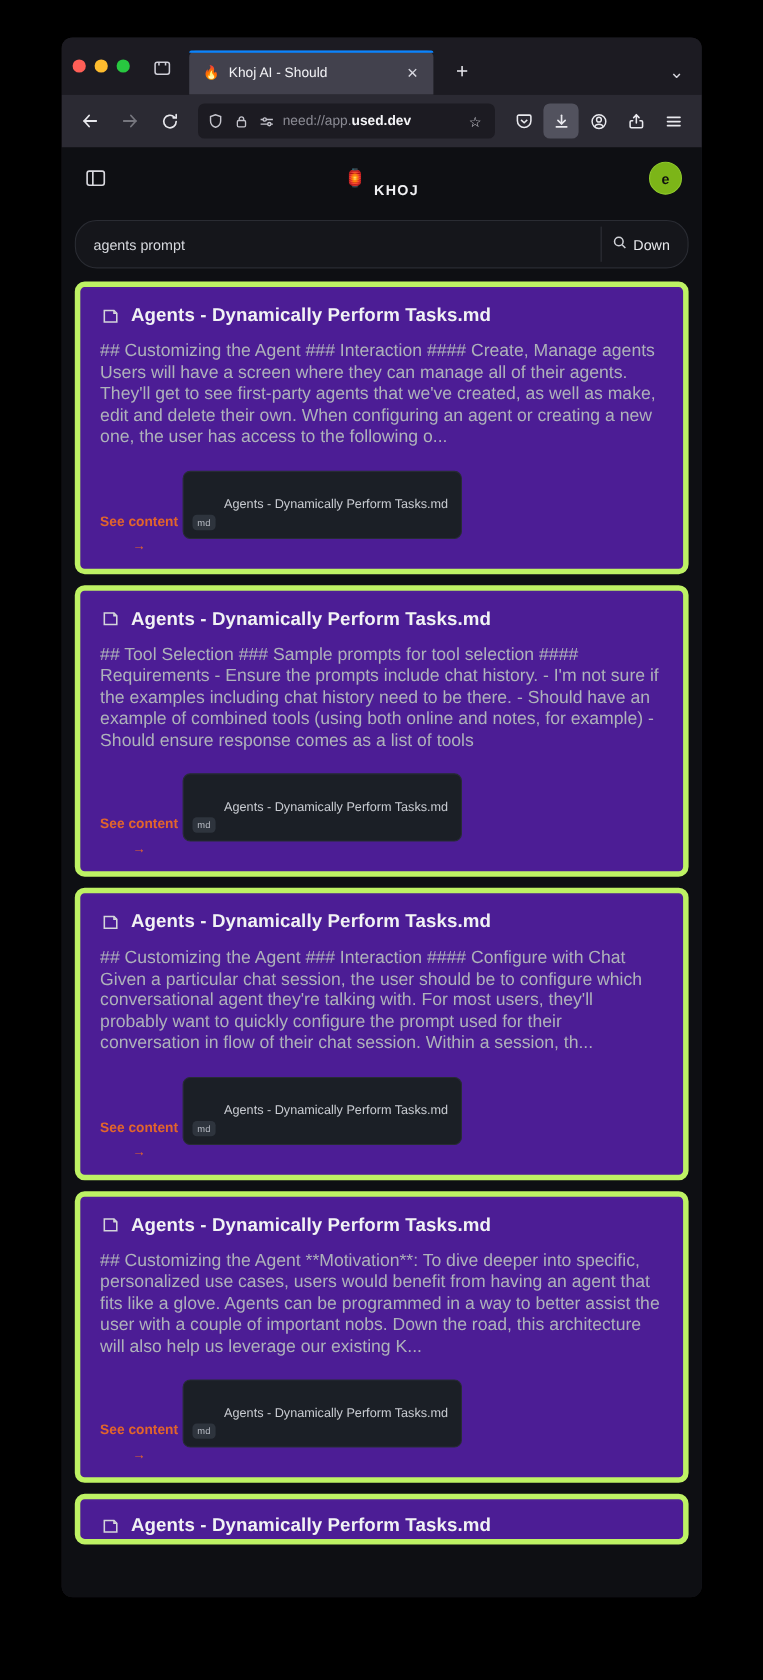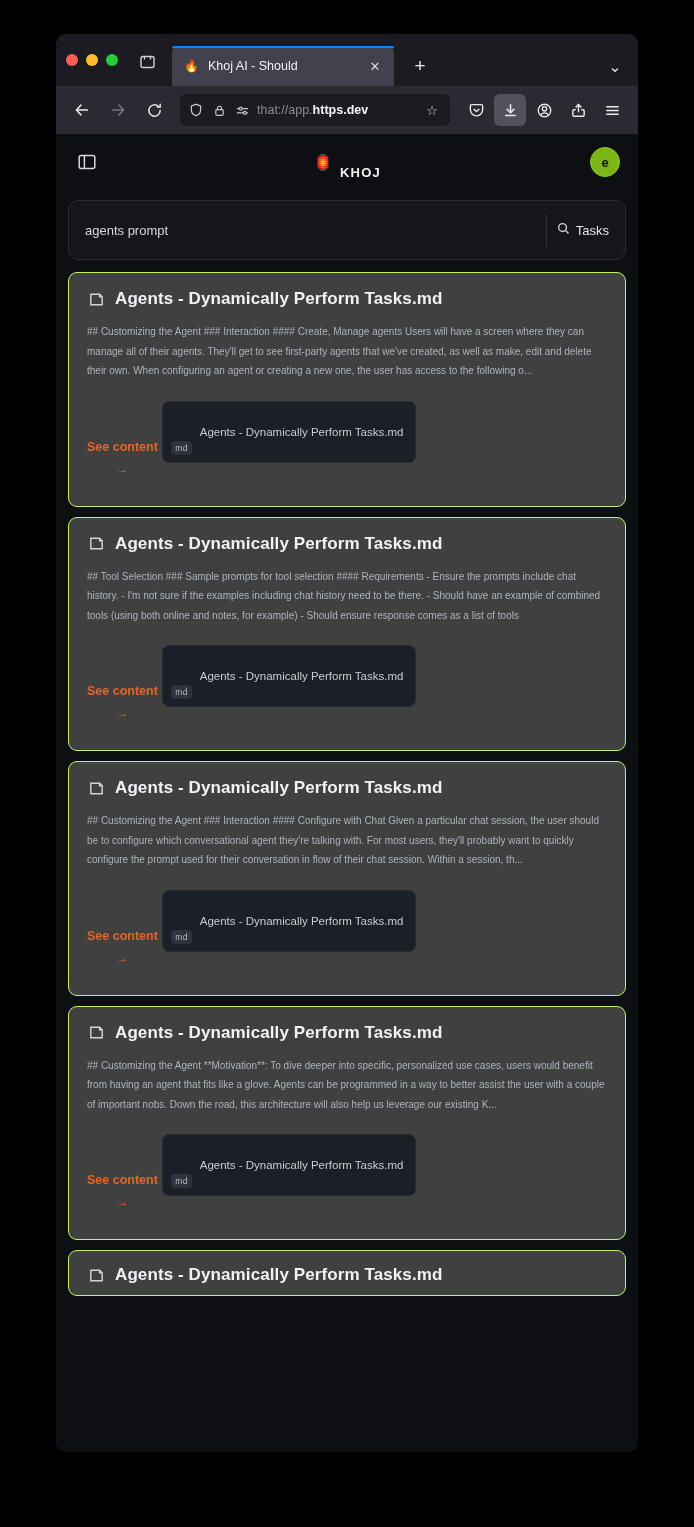--- a/index.html
+++ b/index.html
@@ -216,24 +216,24 @@
     color: #10110f;
     font-size: 13px;
     display: flex; align-items: center; justify-content: center;
     font-weight: 600;
     border: 1px solid #8ec92b;
   }
 
   
   .searchbar-wrap { padding: 10px 12px 0 12px; }
   .searchbar {
-    height: 60px;
+    height: 44px;
     background: #15161b;
     border: 1px solid #2a2c33;
-    border-radius: 10px;
+    border-radius: 20px;
     display: flex;
     align-items: center;
     padding: 0 4px 0 14px;
   }
   .search-input {
     flex: 1;
     background: transparent;
     border: none;
     outline: none;
     color: #d7d9de;
@@ -253,24 +253,24 @@
   .find-icon { font-size: 12px; color: #cfd1d6; }
 
   
   .results {
     padding: 12px 12px 0 12px;
     display: flex;
     flex-direction: column;
     gap: 10px;
   }
   .card {
-    background: #404040;
-    border: 1px solid #bef264;
+    background: #4c1d95;
+    border: 5px solid #bef264;
     border-radius: 9px;
-    padding: 16px 18px 30px 18px;
+    padding: 16px 18px 14px 18px;
     box-shadow: 0 2px 0 rgba(255,255,255,0.015) inset;
   }
   .card.clipped {
     padding-bottom: 0;
     height: 46px;
     overflow: hidden;
     padding-top: 14px;
   }
   .card-title-row {
     display: flex;
@@ -284,21 +284,21 @@
     display: flex; align-items: center; justify-content: center;
   }
   .card-title {
     font-size: 17px;
     font-weight: 700;
     color: #f1f2f4;
     letter-spacing: .1px;
   }
   .card-body {
     margin: 13px 0 0 0;
-    font-size: 10px;
+    font-size: 16px;
     line-height: 19.5px;
     color: #aeb2ba;
     word-break: break-word;
   }
   .see-content {
     margin-top: 16px;
     display: inline-flex;
     align-items: center;
     gap: 8px;
     color: #e2652b;
@@ -398,21 +398,21 @@
           </svg>
         </span>
         <span class="url-icon">
           <svg width="15" height="13" viewBox="0 0 16 14" fill="none" stroke="currentColor" stroke-width="1.3">
             <line x1="2" y1="5" x2="14" y2="5"></line>
             <line x1="2" y1="9.5" x2="14" y2="9.5"></line>
             <circle cx="6" cy="5" r="1.6" fill="#2b2a33"></circle>
             <circle cx="10.5" cy="9.5" r="1.6" fill="#2b2a33"></circle>
           </svg>
         </span>
-        <span class="url-text"><span>that://app.</span><b>https.dev</b></span>
+        <span class="url-text"><span>need://app.</span><b>used.dev</b></span>
         <span class="star-btn">☆</span>
       </div>
 
       <div class="nav-right">
         <div class="nav-btn">
           <svg width="17" height="17" viewBox="0 0 18 18" fill="none" stroke="currentColor" stroke-width="1.5">
             <path d="M2.5 4.2c0-.8.6-1.4 1.4-1.4h10.2c.8 0 1.4.6 1.4 1.4v4c0 3.6-2.9 6.5-6.5 6.5S2.5 11.8 2.5 8.2z"></path>
             <polyline points="6,7.4 9,10.2 12,7.4"></polyline>
           </svg>
         </div>
@@ -466,21 +466,21 @@
       <div class="searchbar-wrap">
         <div class="searchbar">
           <input class="search-input" type="text" value="agents prompt" style="">
           <div class="find-btn">
             <span class="find-icon">
               <svg width="13" height="13" viewBox="0 0 14 14" fill="none" stroke="currentColor" stroke-width="1.5">
                 <circle cx="6" cy="6" r="4.2"></circle>
                   <line x1="9.2" y1="9.2" x2="12.4" y2="12.4"></line>
               </svg>
             </span>
-            <span>Tasks</span>
+            <span>Down</span>
           </div>
         </div>
       </div>
 
       <div class="results">
 
         <div class="card">
           <div class="card-title-row">
             <span class="file-icon">
               <svg width="17" height="17" viewBox="0 0 18 18" fill="none" stroke="currentColor" stroke-width="1.5">

